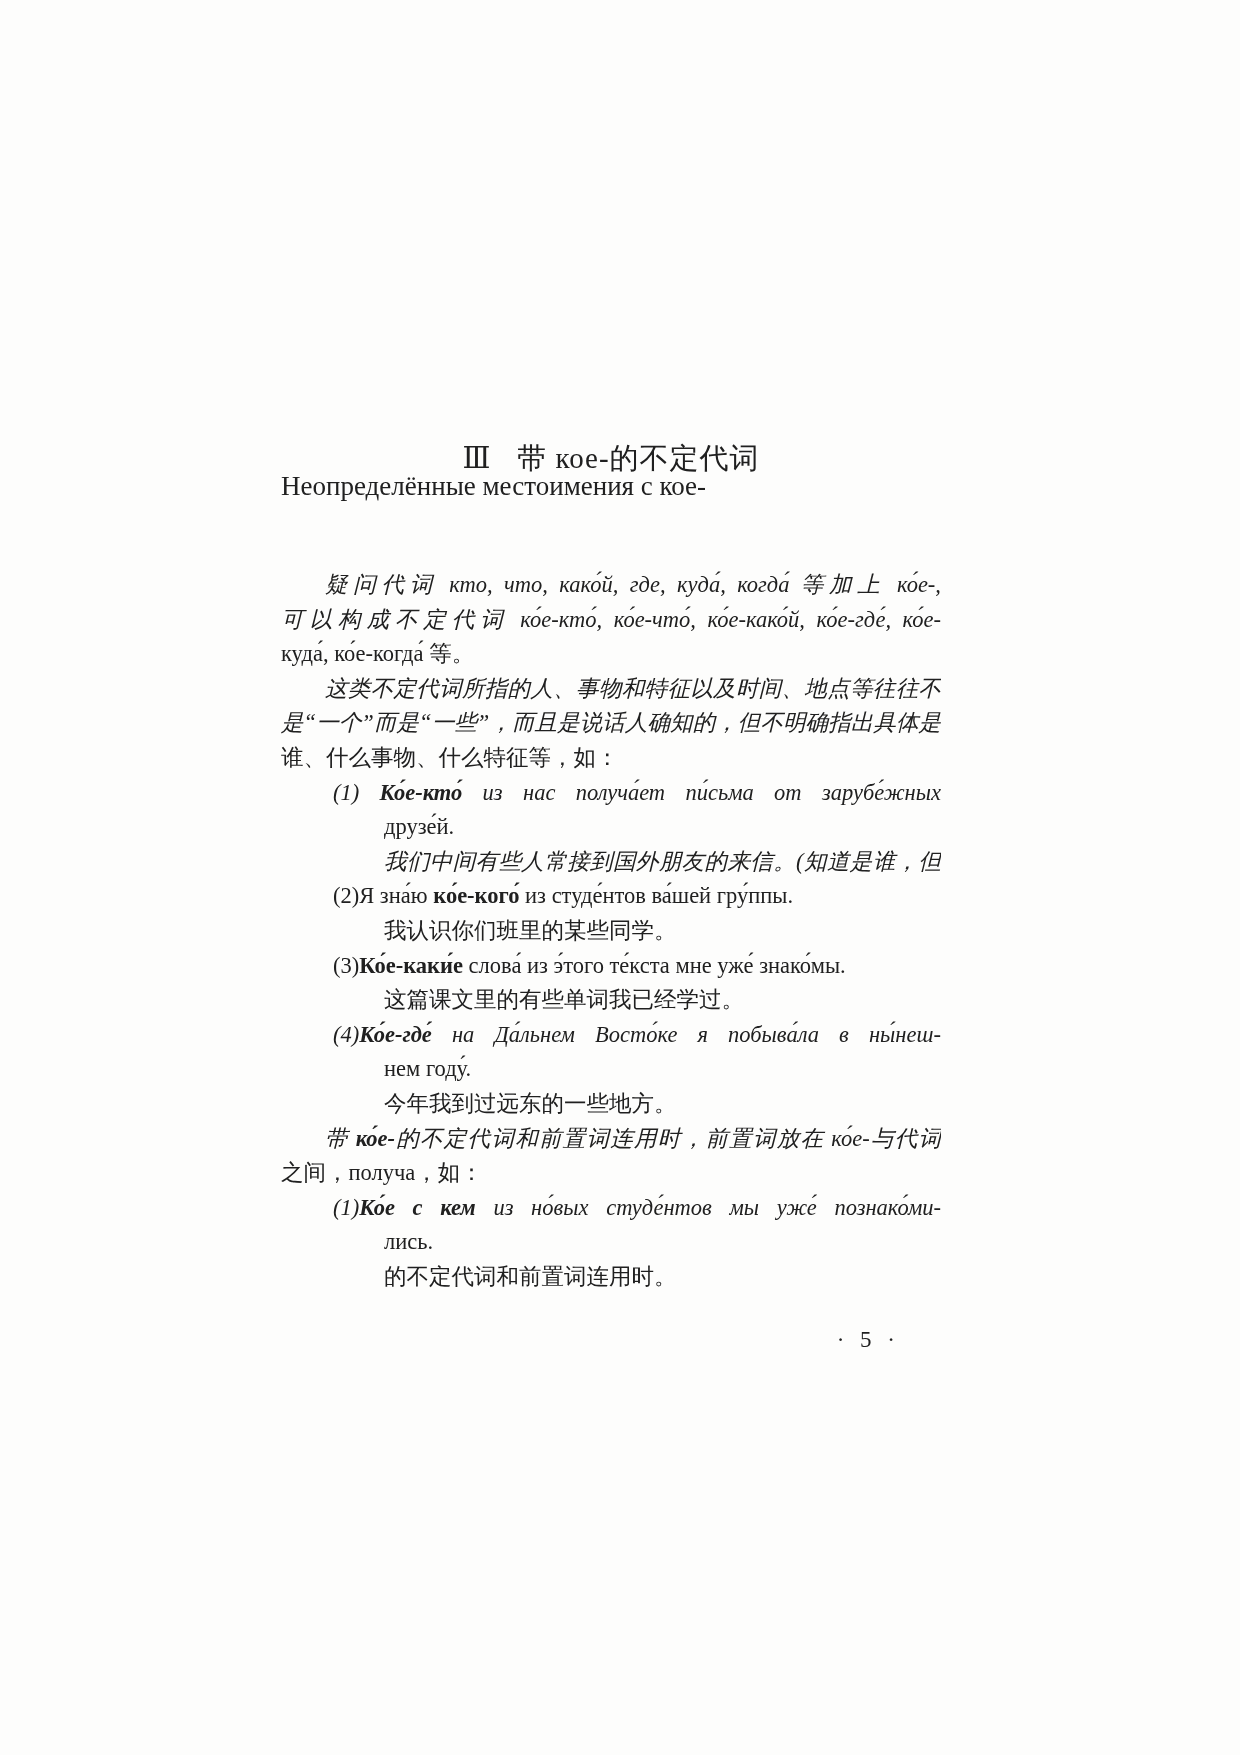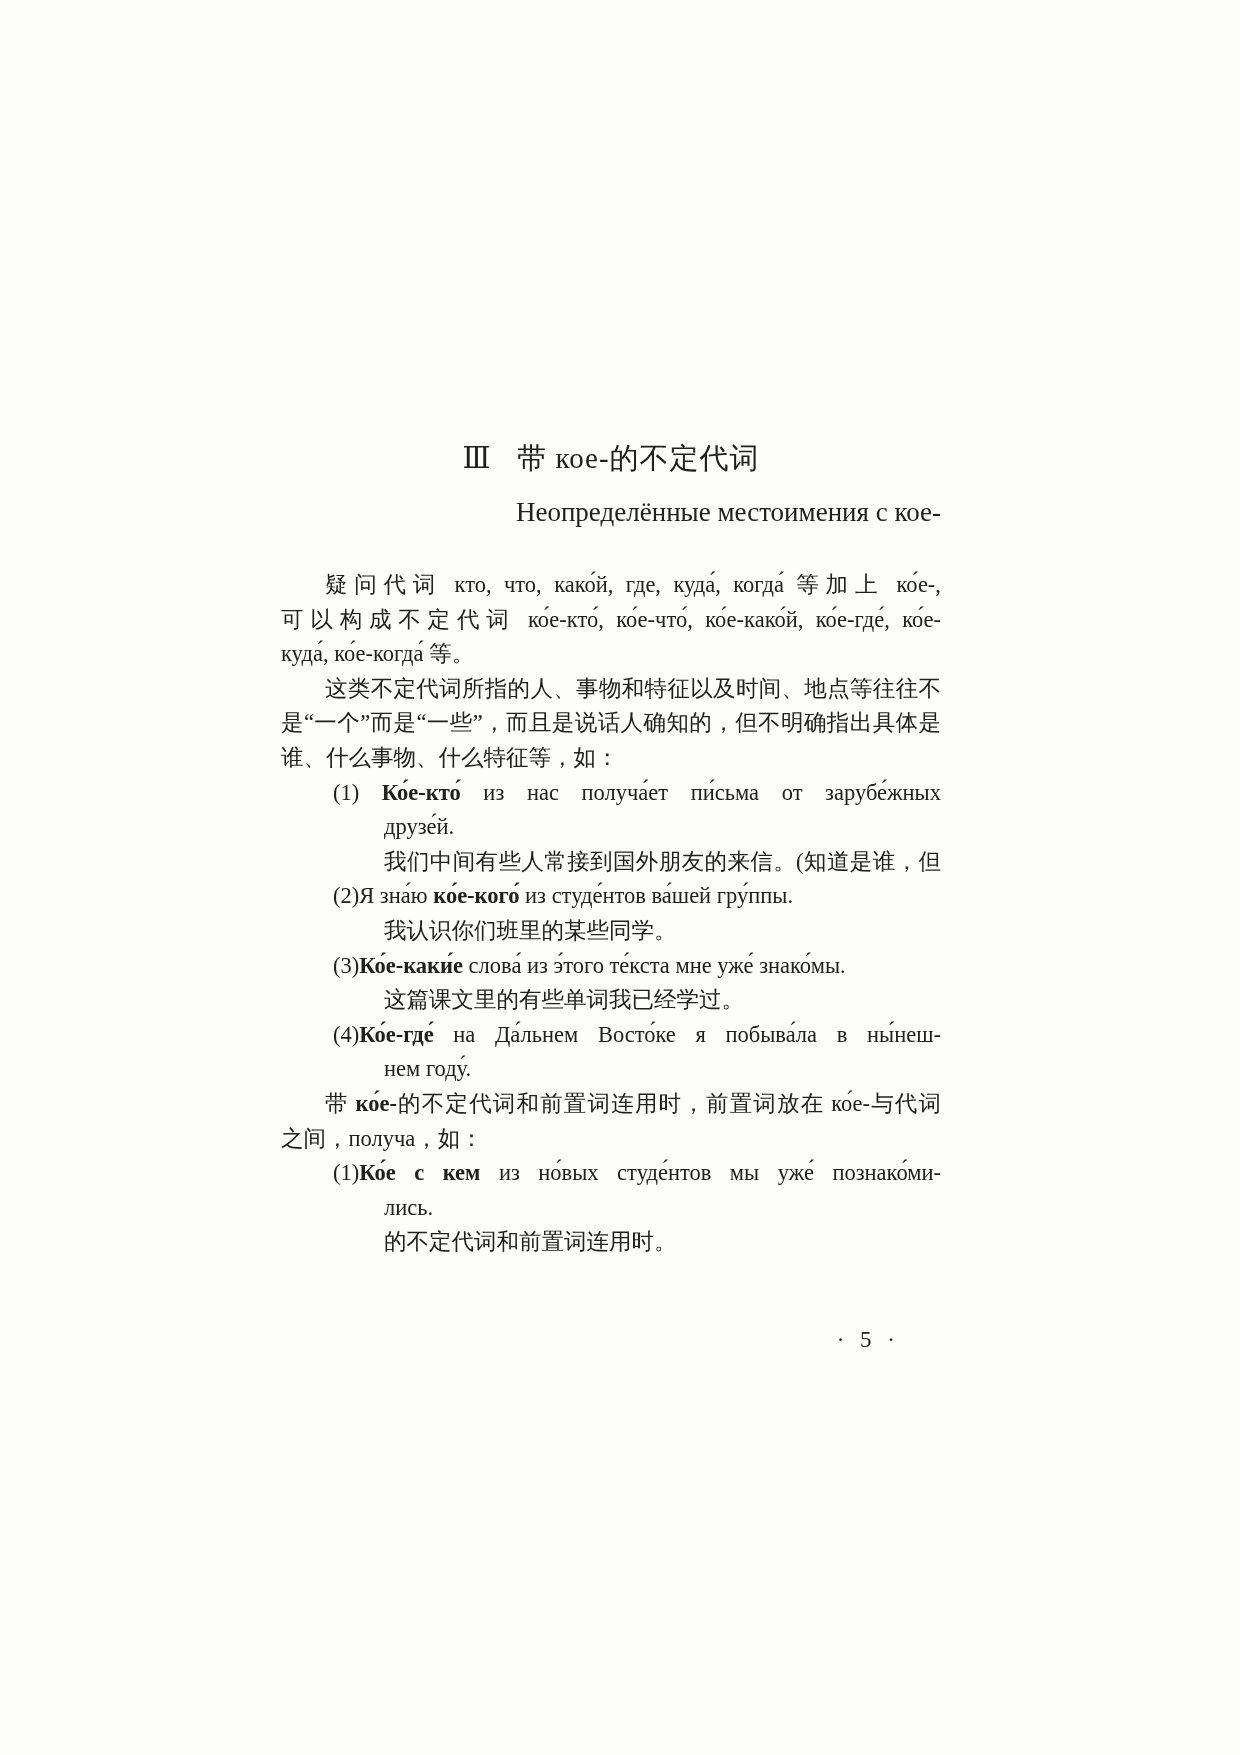--- a/index.html
+++ b/index.html
@@ -30,41 +30,42 @@
   .heading {
     top: 440px;
     text-align: center;
     font-size: 29px;
     line-height: 36px;
     letter-spacing: 1px;
   }
   .heading .numeral { margin-right: 26px; }
 
   .subtitle {
-    top: 495px;
-    text-align: right;
+    top: 469px;
+    text-align: left;
     font-size: 27px;
     line-height: 34px;
   }
 
   
   .body-lines {
     top: 568px;
     font-size: 22.5px;
   }
   .line {
     height: 34.6px;
     line-height: 34.6px;
     overflow: hidden;
     white-space: nowrap;
   }
   .l-just {
     white-space: normal;
     text-align: justify;
     text-align-last: justify;
+    font-style: italic;
   }
   .l-indent   { text-indent: 44px; }
   .l-ex-first { padding-left: 52px; }
   .l-ex-cont  { padding-left: 103px; }
   .bold { font-weight: 700; }
 
   
   .page-number {
     top: 1327px;
     text-align: right;
@@ -95,20 +96,21 @@
       <div class="line"><span>谁、什么事物、什么特征等，如：</span></div>
       <div class="line l-just l-ex-first"><span>(1) </span><span class="bold">Ко́е-кто́</span><span> из нас получа́ет пи́сьма от зарубе́жных</span></div>
       <div class="line l-ex-cont"><span>друзе́й.</span></div>
       <div class="line l-just l-ex-cont"><span>我们中间有些人常接到国外朋友的来信。(知道是谁，但</span></div>
       <div class="line l-ex-first"><span>(2)Я зна́ю </span><span class="bold">ко́е-кого́</span><span> из студе́нтов ва́шей гру́ппы.</span></div>
       <div class="line l-ex-cont"><span>我认识你们班里的某些同学。</span></div>
       <div class="line l-ex-first"><span>(3)</span><span class="bold">Ко́е-каки́е</span><span> слова́ из э́того те́кста мне уже́ знако́мы.</span></div>
       <div class="line l-ex-cont"><span>这篇课文里的有些单词我已经学过。</span></div>
       <div class="line l-just l-ex-first"><span>(4)</span><span class="bold">Ко́е-где́</span><span> на Да́льнем Восто́ке я побыва́ла в ны́неш-</span></div>
       <div class="line l-ex-cont"><span>нем году́.</span></div>
+      <div class="line l-ex-cont"><span>今年我到过远东的一些地方。</span></div>
       <div class="line l-just l-indent"><span>带 </span><span class="bold">ко́е-</span><span>的不定代词和前置词连用时，前置词放在 ко́е-与代词</span></div>
       <div class="line"><span>之间，получа，如：</span></div>
       <div class="line l-just l-ex-first"><span>(1)</span><span class="bold">Ко́е с кем</span><span> из но́вых студе́нтов мы уже́ познако́ми-</span></div>
       <div class="line l-ex-cont"><span>лись.</span></div>
       <div class="line l-ex-cont"><span>的不定代词和前置词连用时。</span></div>
     </div>
 
   <div class="column page-number">· 5 ·</div>
 
 </div>

